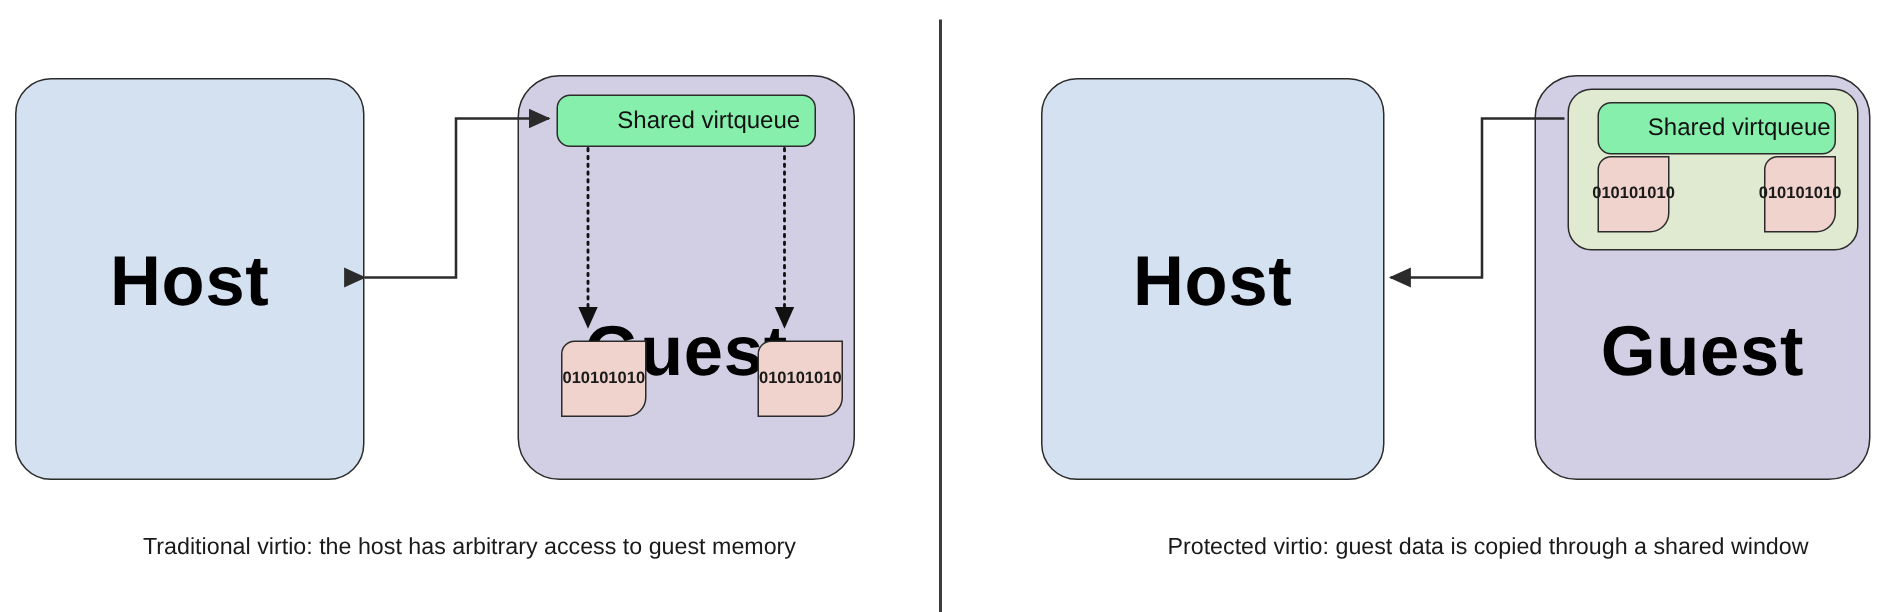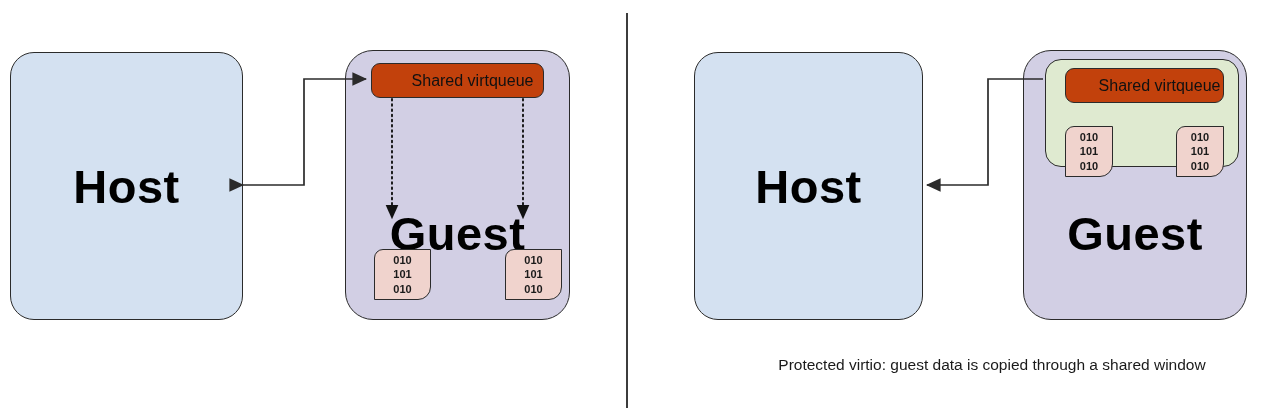--- a/index.html
+++ b/index.html
@@ -64,21 +64,21 @@
     text-align: center;
     font-size: 47px;
     font-weight: bold;
     color: #000000;
     letter-spacing: 0.5px;
   }
 
   .vq-box {
     position: absolute;
     box-sizing: border-box;
-    background: #c2410c;
+    background: #86efac;
     border: 1.6px solid #2b2b2b;
     border-radius: 9px;
     display: flex;
     align-items: center;
     justify-content: center;
     font-size: 16px;
     color: #111;
     padding-left: 30px;
   }
 
@@ -94,28 +94,27 @@
   .desc-box {
     position: absolute;
     box-sizing: border-box;
     background: #f0d3cd;
     border: 1.6px solid #2b2b2b;
     border-top-left-radius: 9px;
     border-bottom-right-radius: 13px;
     border-top-right-radius: 0;
     border-bottom-left-radius: 0;
     display: flex;
-    flex-direction: column;
+    flex-direction: row;
     align-items: center;
     justify-content: center;
     font-size: 11px;
     font-weight: bold;
     color: #1a1a1a;
     line-height: 1.32;
-    margin-top: 22px;
   }
   .desc-box span { display: block; }
 
   .desc-caption {
     position: absolute;
     width: 100%;
     text-align: center;
     font-size: 20px;
     font-style: italic;
     color: #000;
@@ -163,20 +162,21 @@
       </div>
 
       <div class="desc-box" style="left:159px; top:176px; width:57px; height:51px;">
         <span>010</span>
         <span>101</span>
         <span>010</span>
       </div>
 
     </div>
 
+    <div class="caption" style="left:0; top:356px; width:626px;">Traditional virtio: the host has arbitrary access to guest memory</div>
   </div>
 
   <div class="panel" id="panel-right">
 
     <div class="host-box" style="left:68px; top:52px; width:229px; height:268px;">
       <span class="host-label">Host</span>
     </div>
 
     <div class="guest-box" style="left:397px; top:50px; width:224px; height:270px;">
 

